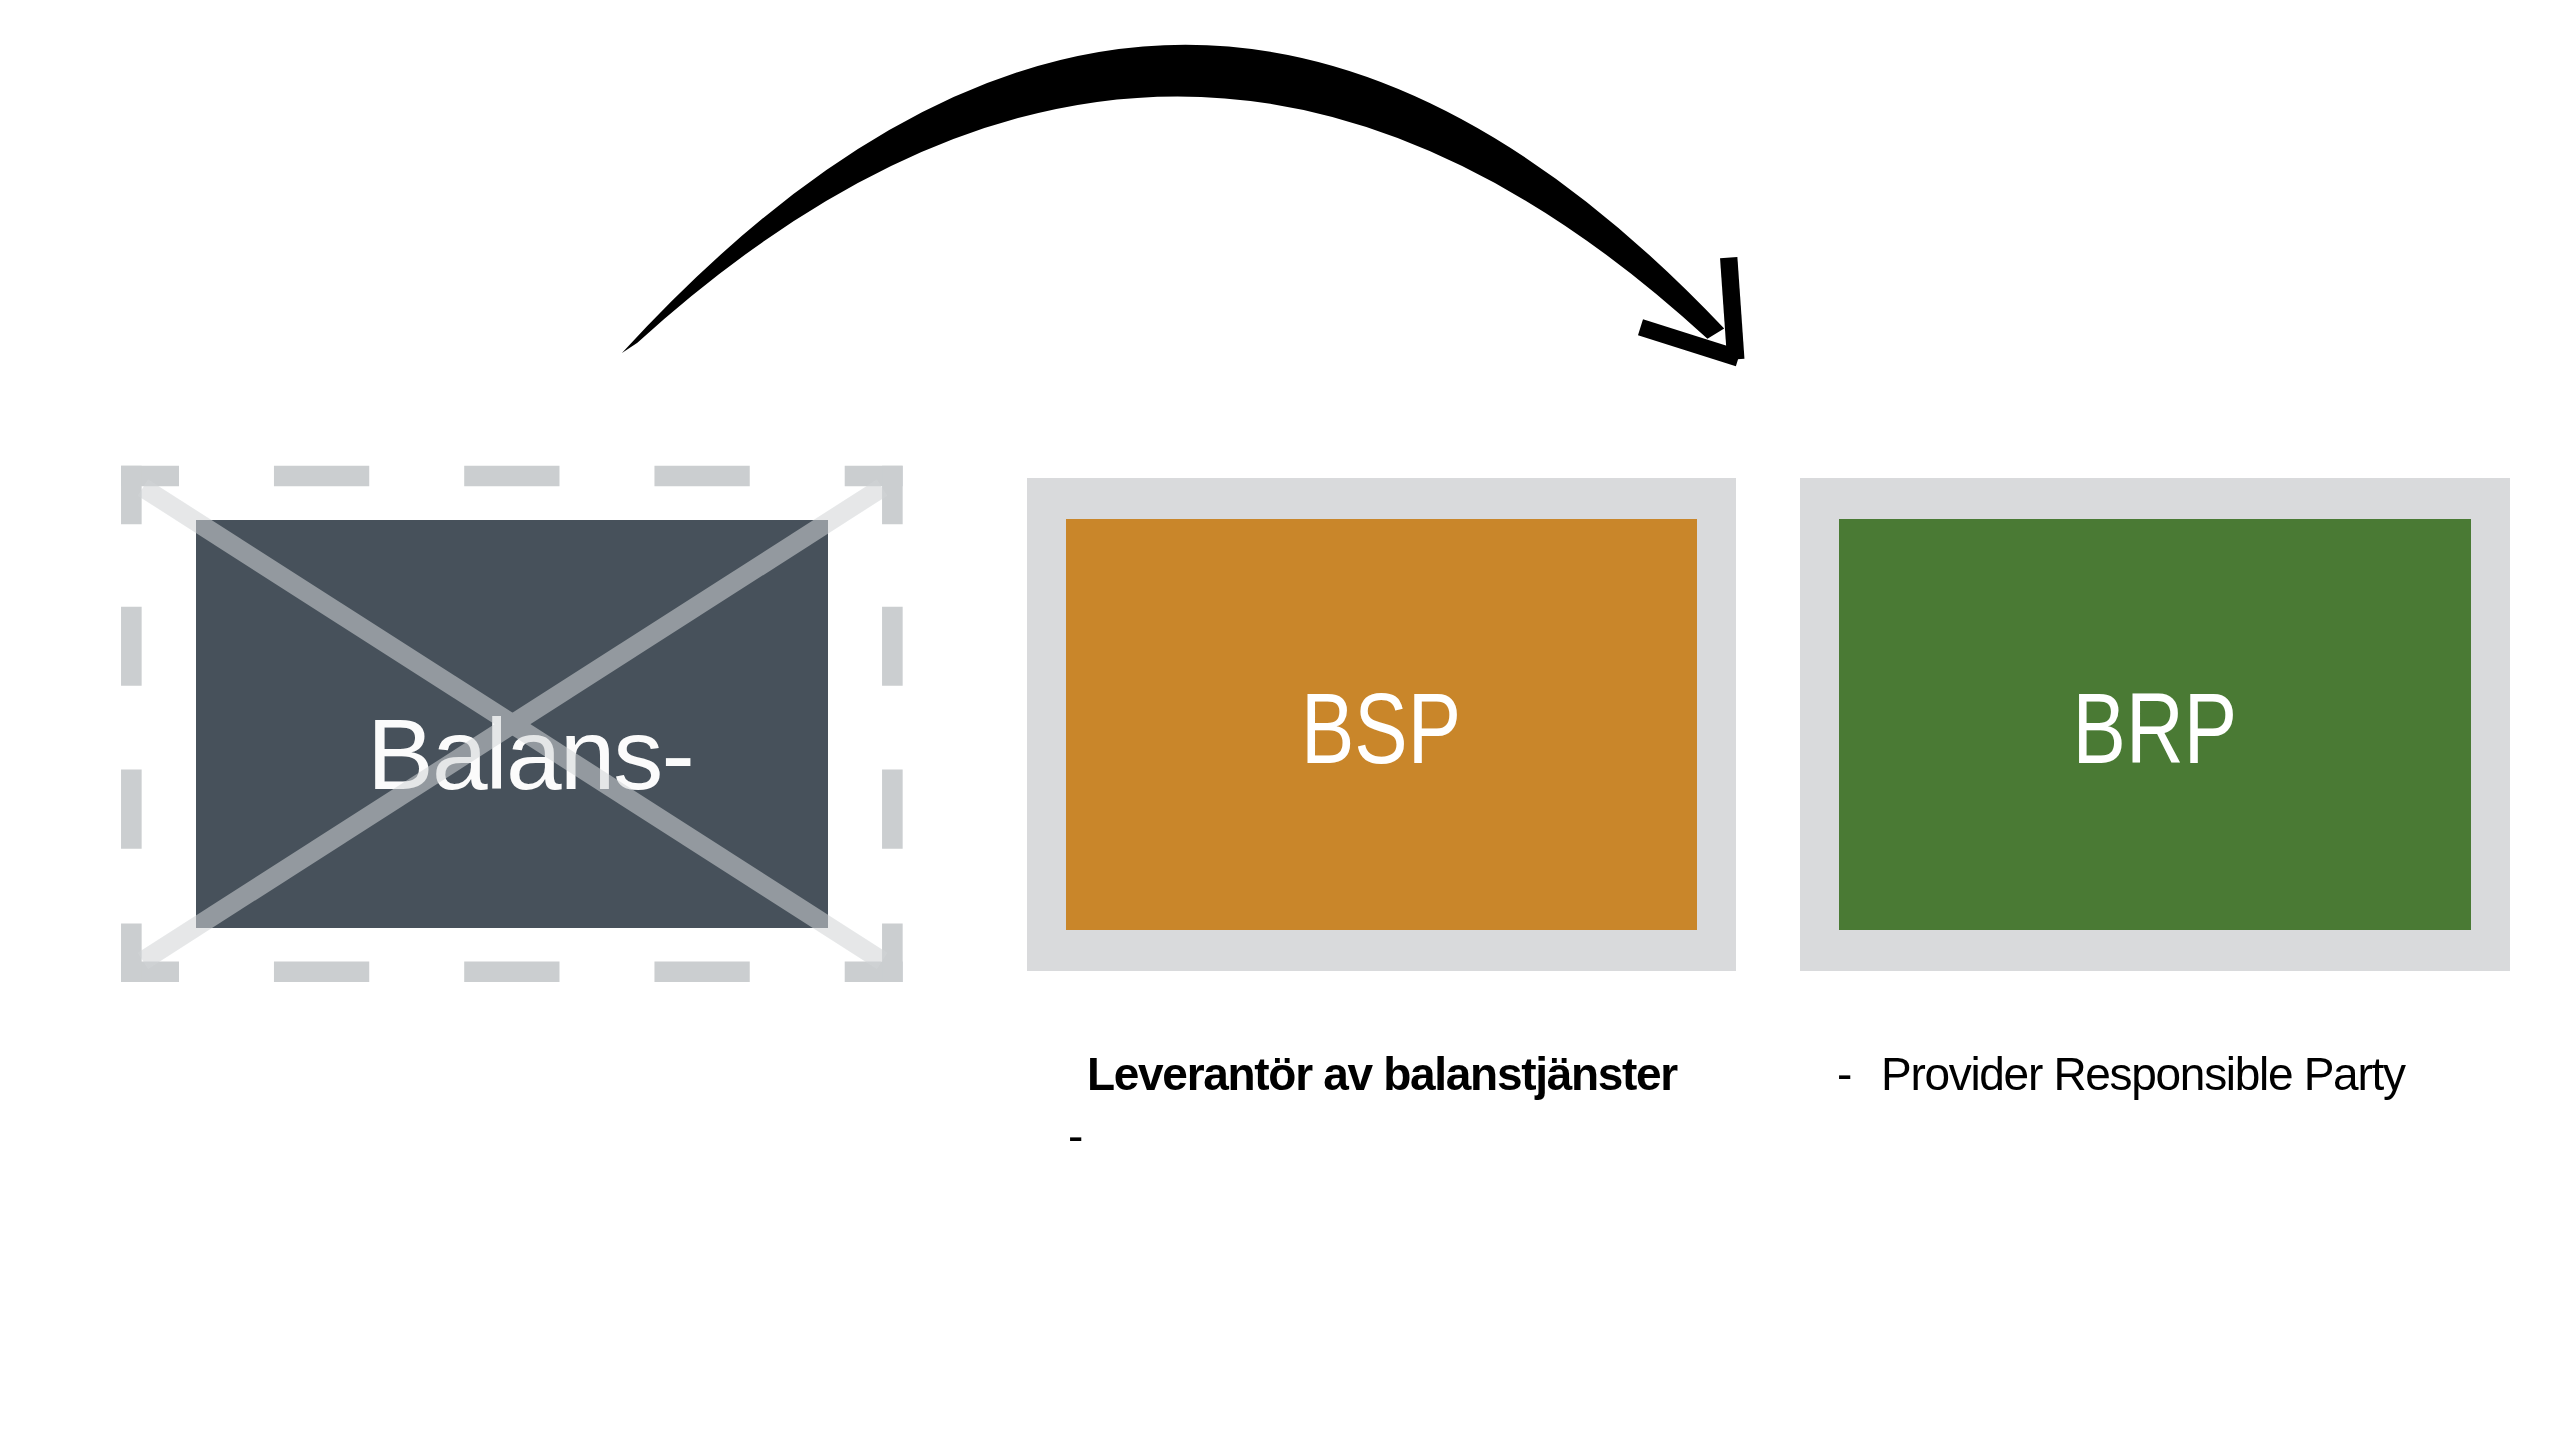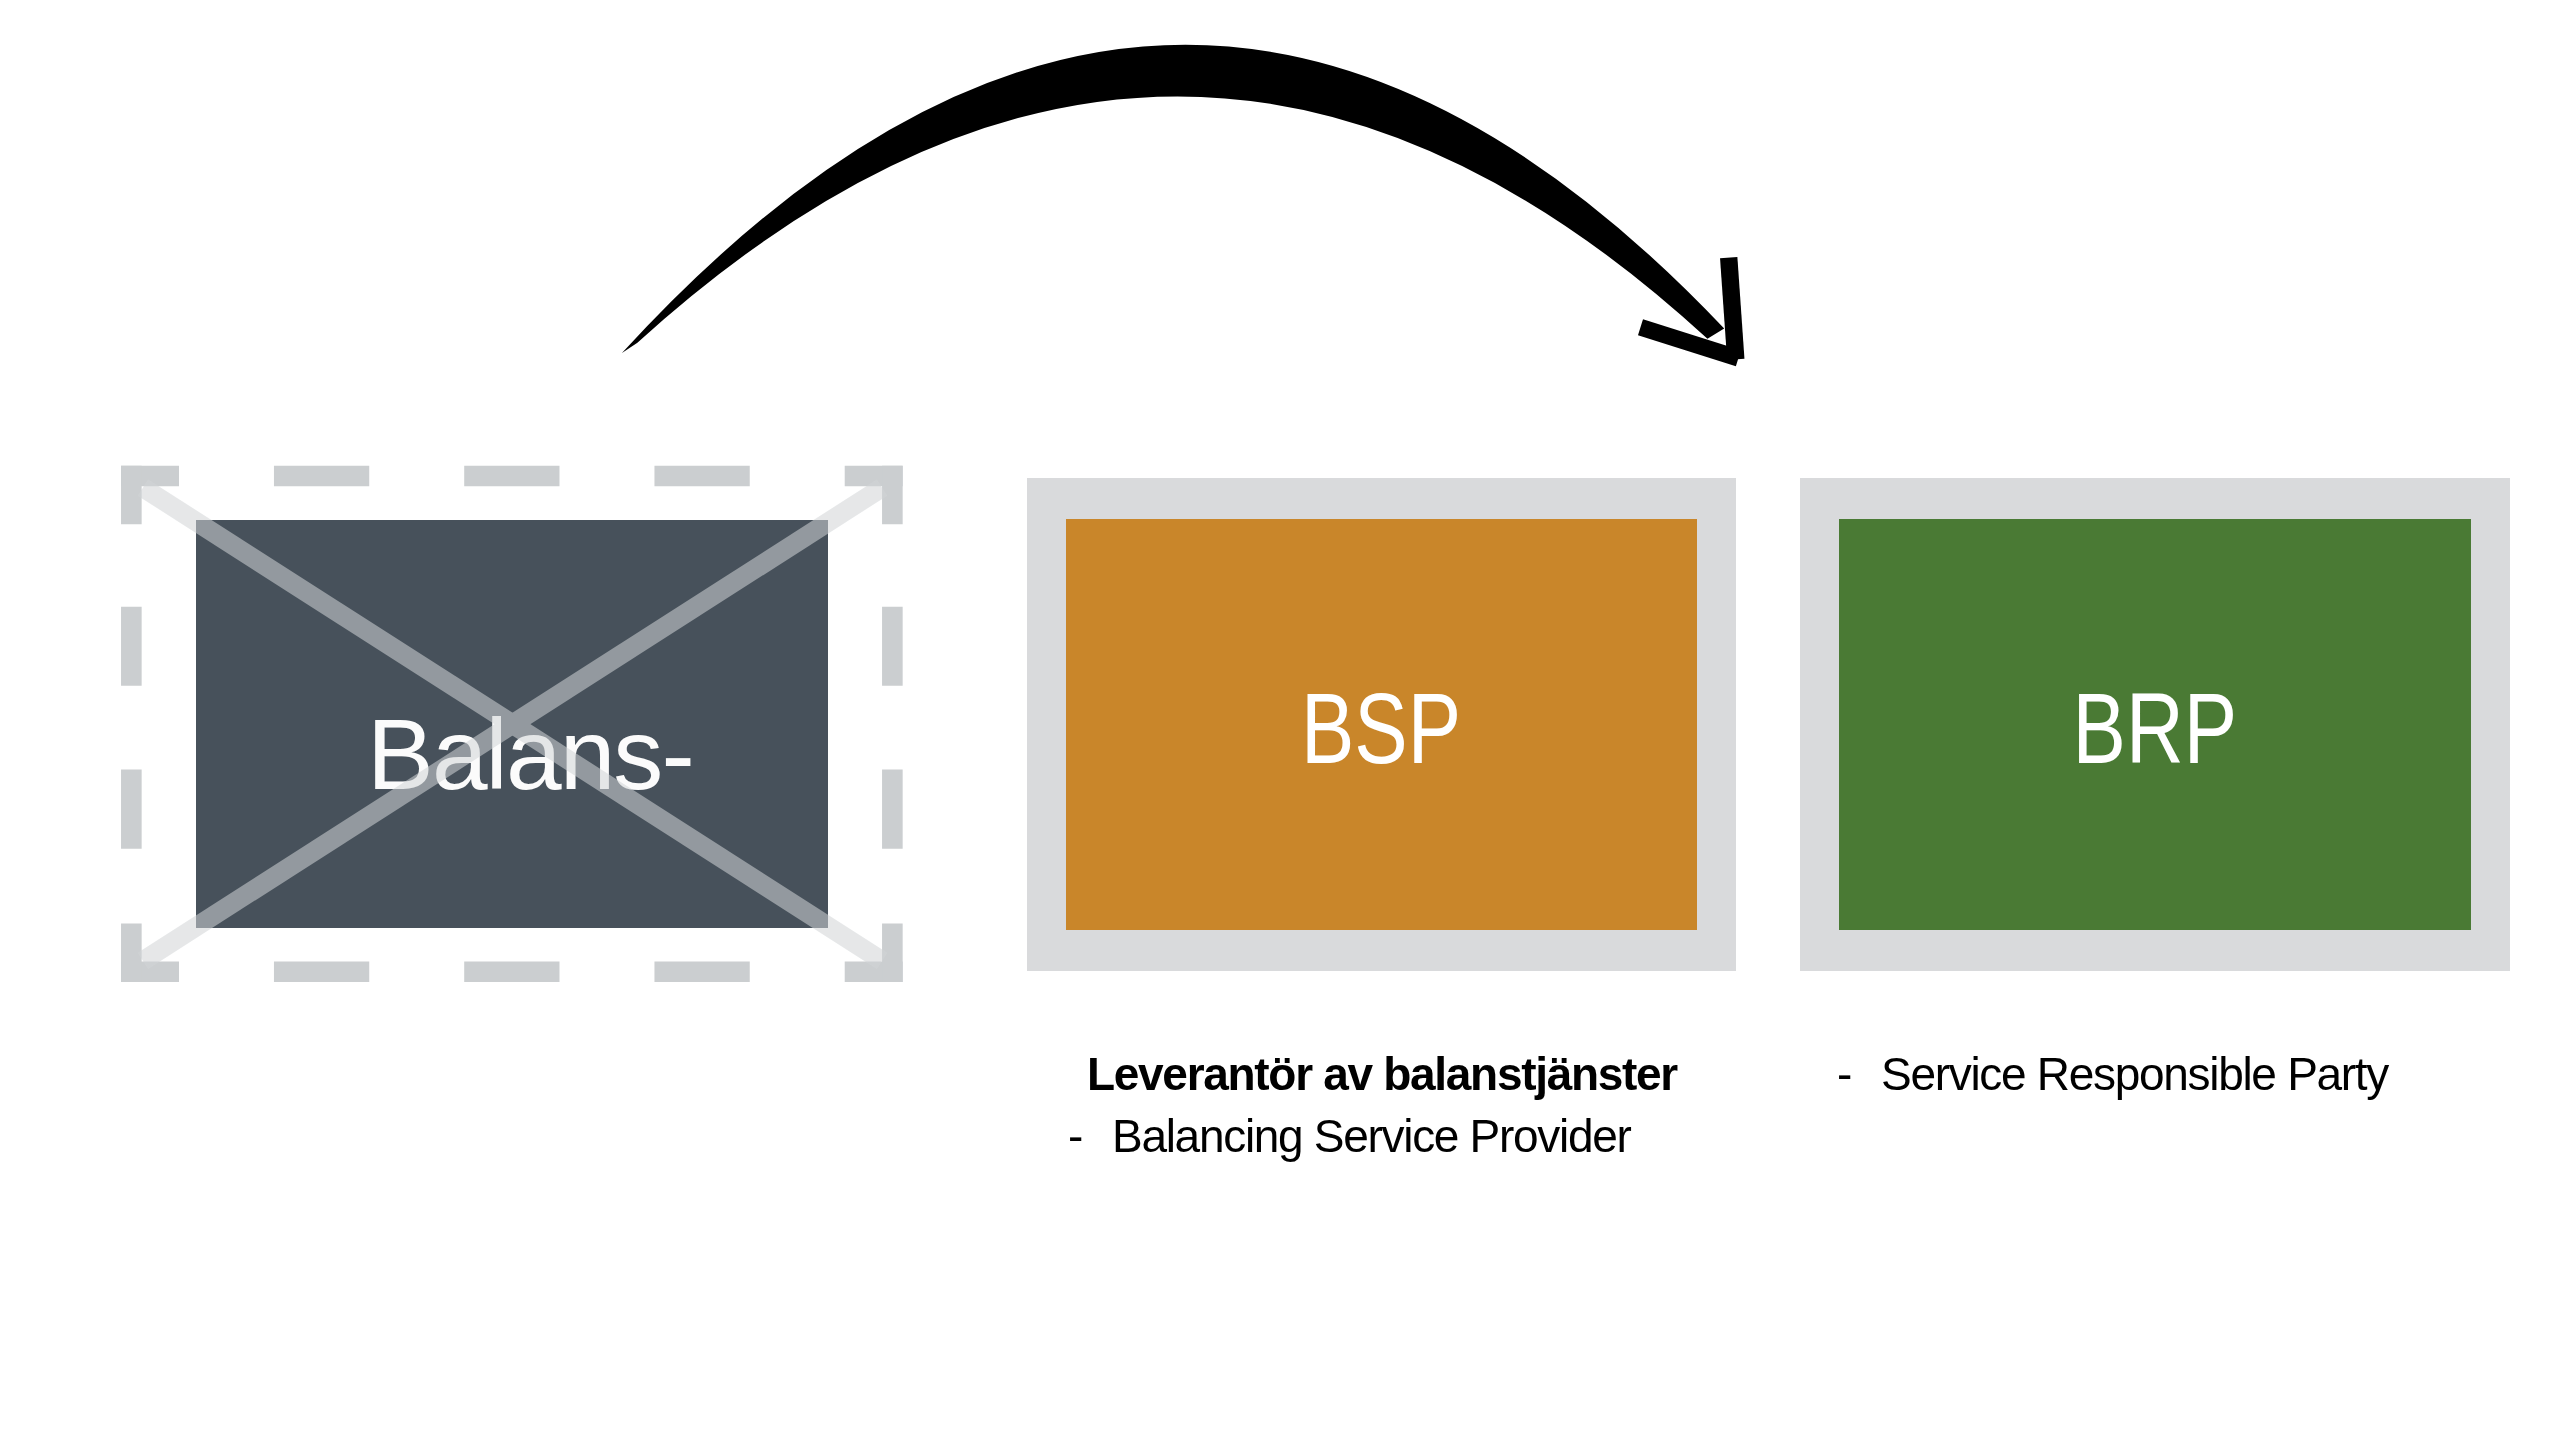--- a/index.html
+++ b/index.html
@@ -106,28 +106,27 @@
   <div class="frame brp">
     <div class="inner-box green">
       <div class="inner-box-label">BRP</div>
     </div>
   </div>
 
   <div class="caption bsp">
     <div class="caption-title">Leverantör av balanstjänster</div>
     <div class="caption-bullet">
       <span>-</span>
-      <span>Balancing Service Provider</span>
     </div>
   </div>
 
   <div class="caption brp">
     <div class="caption-bullet">
       <span>-</span>
-      <span>Service Responsible Party</span>
+      <span>Provider Responsible Party</span>
     </div>
   </div>
 
   <svg class="overlay-svg" viewBox="0 0 4001 2250">
 
     <g stroke="#CBCED0" stroke-width="32" fill="none">
       <line x1="188" y1="739" x2="1402" y2="739" stroke-dasharray="90 147.5 148 147.5 148 147.5 148 147.5 90"></line>
       <line x1="188" y1="1509" x2="1402" y2="1509" stroke-dasharray="90 147.5 148 147.5 148 147.5 148 147.5 90"></line>
       <line x1="204" y1="723" x2="204" y2="1525" stroke-dasharray="91 128 123 130 123 116 91"></line>
       <line x1="1386" y1="723" x2="1386" y2="1525" stroke-dasharray="91 128 123 130 123 116 91"></line>

